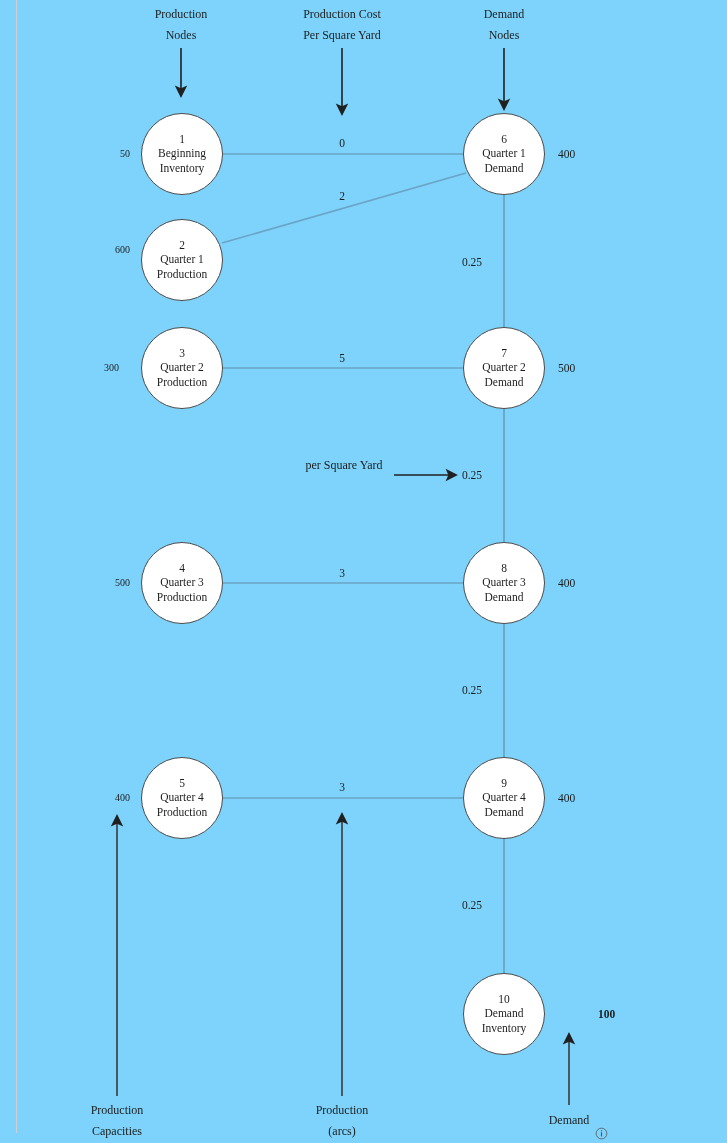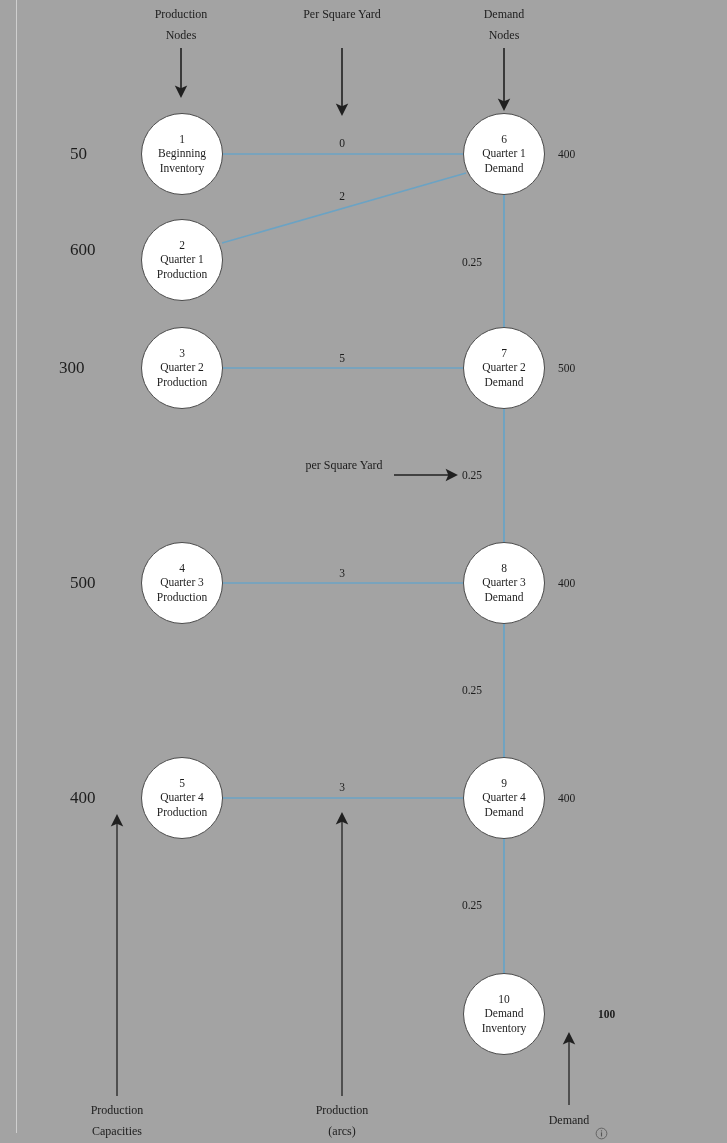--- a/index.html
+++ b/index.html
@@ -9,21 +9,21 @@
     background: #ffffff;
   }
   body {
     font-family: "Liberation Serif", "DejaVu Serif", serif;
     color: #1d1d1d;
   }
   #canvas {
     position: relative;
     width: 727px;
     height: 1143px;
-    background: #a3a3a3;
+    background: #7dd3fc;
     overflow: hidden;
   }
   #edge-layer {
     position: absolute;
     left: 0;
     top: 0;
     width: 727px;
     height: 1143px;
     pointer-events: none;
   }
@@ -59,22 +59,23 @@
   }
   .node-l1, .node-l2 {
     font-size: 11.5px;
     line-height: 15px;
     color: #1d1d1d;
     white-space: nowrap;
   }
   
   .cap-label {
     position: absolute;
-    font-size: 17px;
-    line-height: 14px;
+    font-size: 10px;
+    line-height: 14px;
+    text-align: right;
     width: 60px;
     color: #1d1d1d;
     z-index: 4;
   }
   .dem-label {
     position: absolute;
     font-size: 11.5px;
     line-height: 14px;
     text-align: left;
     width: 60px;
@@ -161,20 +162,21 @@
     <line x1="342" y1="1096" x2="342" y2="818" stroke="#3a3a3a" stroke-width="1.6" marker-end="url(#ahead)"></line>
     <line x1="569" y1="1105" x2="569" y2="1038" stroke="#3a3a3a" stroke-width="1.6" marker-end="url(#ahead)"></line>
   </svg>
 
   <div class="header-label" style="left:121px; top:4px; width:120px;">
     <div>Production</div>
     <div>Nodes</div>
   </div>
 
   <div class="header-label" style="left:257px; top:4px; width:170px;">
+    <div>Production Cost</div>
     <div>Per Square Yard</div>
   </div>
 
   <div class="header-label" style="left:444px; top:4px; width:120px;">
     <div>Demand</div>
     <div>Nodes</div>
   </div>
 
   <div class="annot-label" style="left:264px; top:455px; width:160px;">
     <div>per Square Yard</div>

